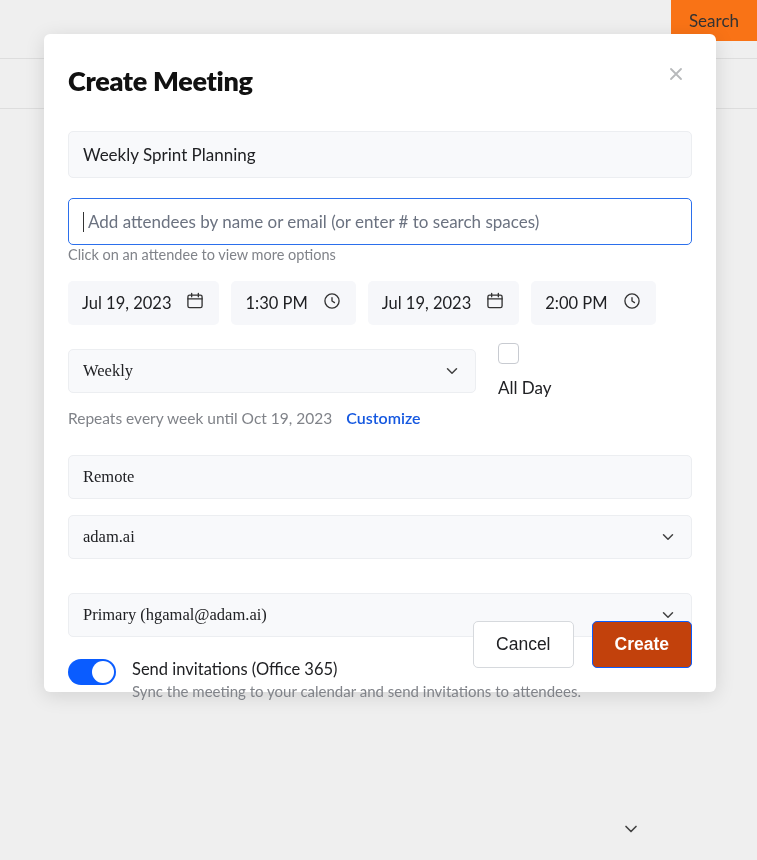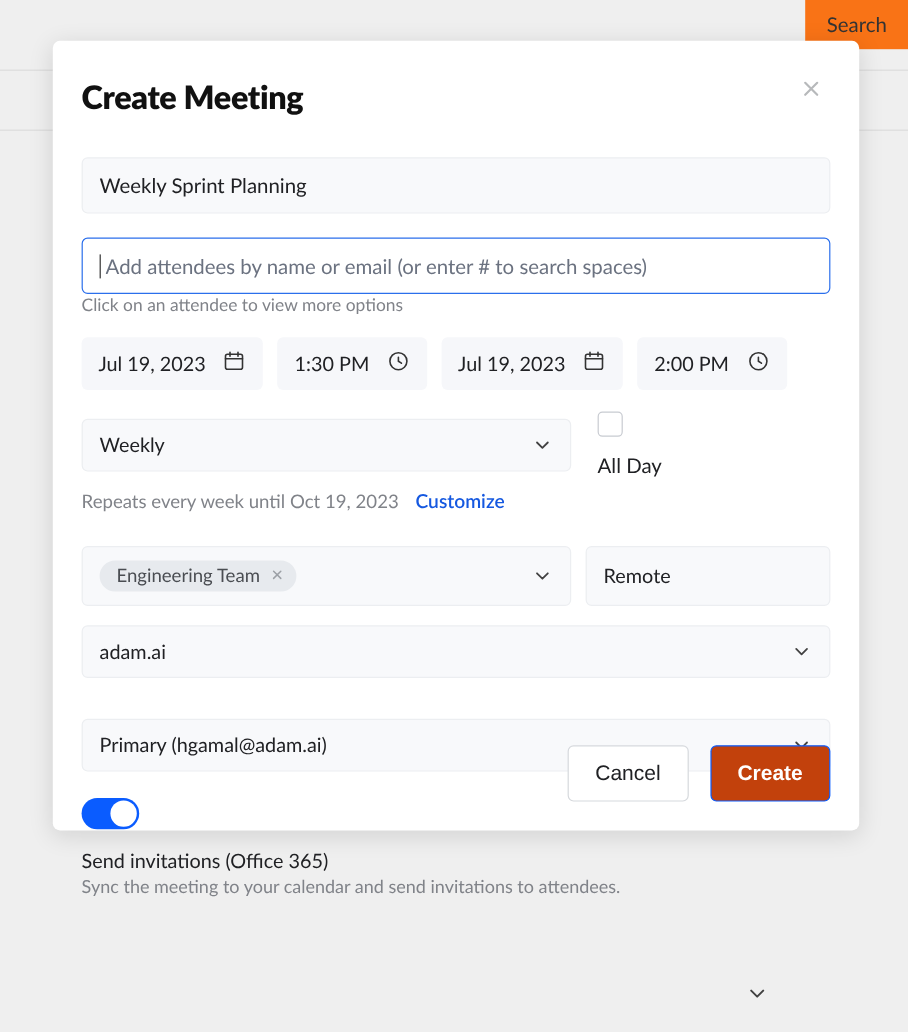--- a/index.html
+++ b/index.html
@@ -100,40 +100,40 @@
     display:flex;
     align-items:center;
     gap: 14px;
   }
   .pill-icon { color:#333; flex-shrink:0; }
 
   .recur-row { display:flex; align-items:center; gap:22px; margin-bottom:10px; }
   .select-like {
     background:#f8f9fb; border:1px solid #eceef1; border-radius:5px;
     padding:11px 14px; font-size:16.5px; color:#202124;
-    display:flex; align-items:center; justify-content:space-between;
+    display:flex; align-items:center; justify-content:space-between;font-family:Liberation Serif, serif;
   }
   .recur-select { width: 408px; }
   .allday { display:flex; gap:13px; font-size:17px; color:#202124;flex-direction:column; }
   .checkbox { width:21px; height:21px; border:1.5px solid #c8cbd1; border-radius:4px; cursor:pointer; }
 
   .recur-line { font-size:15.5px; color:#808389; margin-bottom:28px; }
   .customize { color:#1558e0; font-weight:600; margin-left:10px; font-size:16px; cursor:pointer; }
 
   .two-col { display:flex; gap:12px; margin-bottom:16px; }
   .two-col .select-like:first-child { width:408px; }
   .two-col .select-like:last-child { flex:1; }
 
   .chip {
     background:#e7eaee; border-radius:14px; padding:4px 10px 4px 14px;
     font-size:15.5px; color:#4a4d52; display:inline-flex; align-items:center; gap:8px;
   }
   .chip-x { color:#9ca0a6; cursor:pointer; }
 
-  .toggle-row { display:flex; gap:16px; align-items:flex-start; margin-top:10px;flex-direction:column; }
+  .toggle-row { display:flex; gap:16px; align-items:flex-start; margin-top:10px; }
   .toggle {
     width:48px; height:26px; background:#0a5cff; border-radius:999px; position:relative; cursor:pointer; flex-shrink:0;
   }
   .toggle-knob { position:absolute; top:2px; right:2px; width:22px; height:22px; border-radius:999px; background:#fff; }
   .toggle-texts .t1 { font-size:16.5px; color:#202124; }
   .toggle-texts .t2 { font-size:15px; color:#808389; margin-top:3px; }
 
   .actions { position:absolute; bottom:24px; right:24px; display:flex; gap:18px; }
   .btn {
     border-radius:5px; font-size:17.5px; padding:12px 22px; font-weight:500; cursor:pointer;
@@ -227,33 +227,20 @@
     </div>
   </div>
 
   <div class="recur-line">
     <span>Repeats every week until Oct 19, 2023</span>
     <span class="customize">Customize</span>
   </div>
 
   <div class="two-col">
     <div class="select-like">
-      <span class="chip">
-        <span>Engineering Team</span>
-        <span class="chip-x">
-          <svg width="12" height="12" viewBox="0 0 24 24" fill="none">
-              <path d="M6 6l12 12M18 6L6 18" stroke="#9ca0a6" stroke-width="2.5" stroke-linecap="round"></path>
-            </svg>
-        </span>
-      </span>
-      <svg width="18" height="18" viewBox="0 0 24 24" fill="none" class="chev">
-          <path d="M6 9l6 6 6-6" stroke-width="2" stroke-linecap="round" stroke-linejoin="round"></path>
-        </svg>
-    </div>
-    <div class="select-like">
       <span>Remote</span>
     </div>
   </div>
 
   <div class="select-like" style="margin-bottom:34px">
     <span>adam.ai</span>
     <svg width="18" height="18" viewBox="0 0 24 24" fill="none" class="chev">
         <path d="M6 9l6 6 6-6" stroke-width="2" stroke-linecap="round" stroke-linejoin="round"></path>
       </svg>
   </div>

